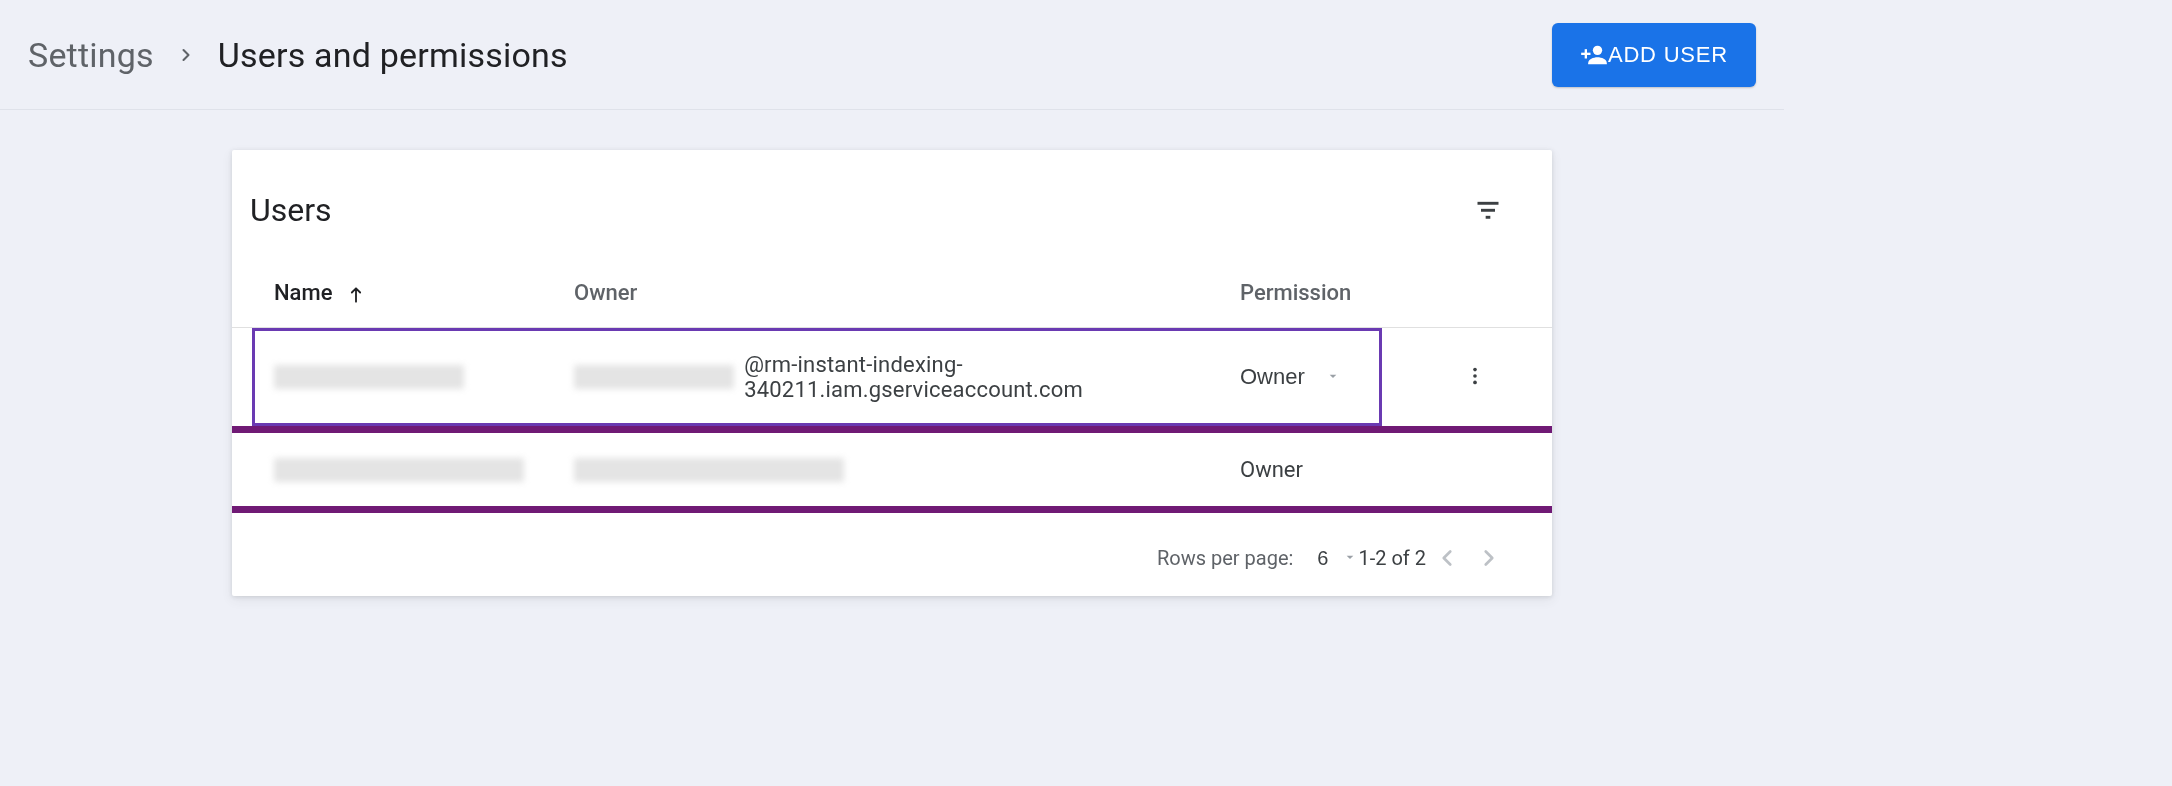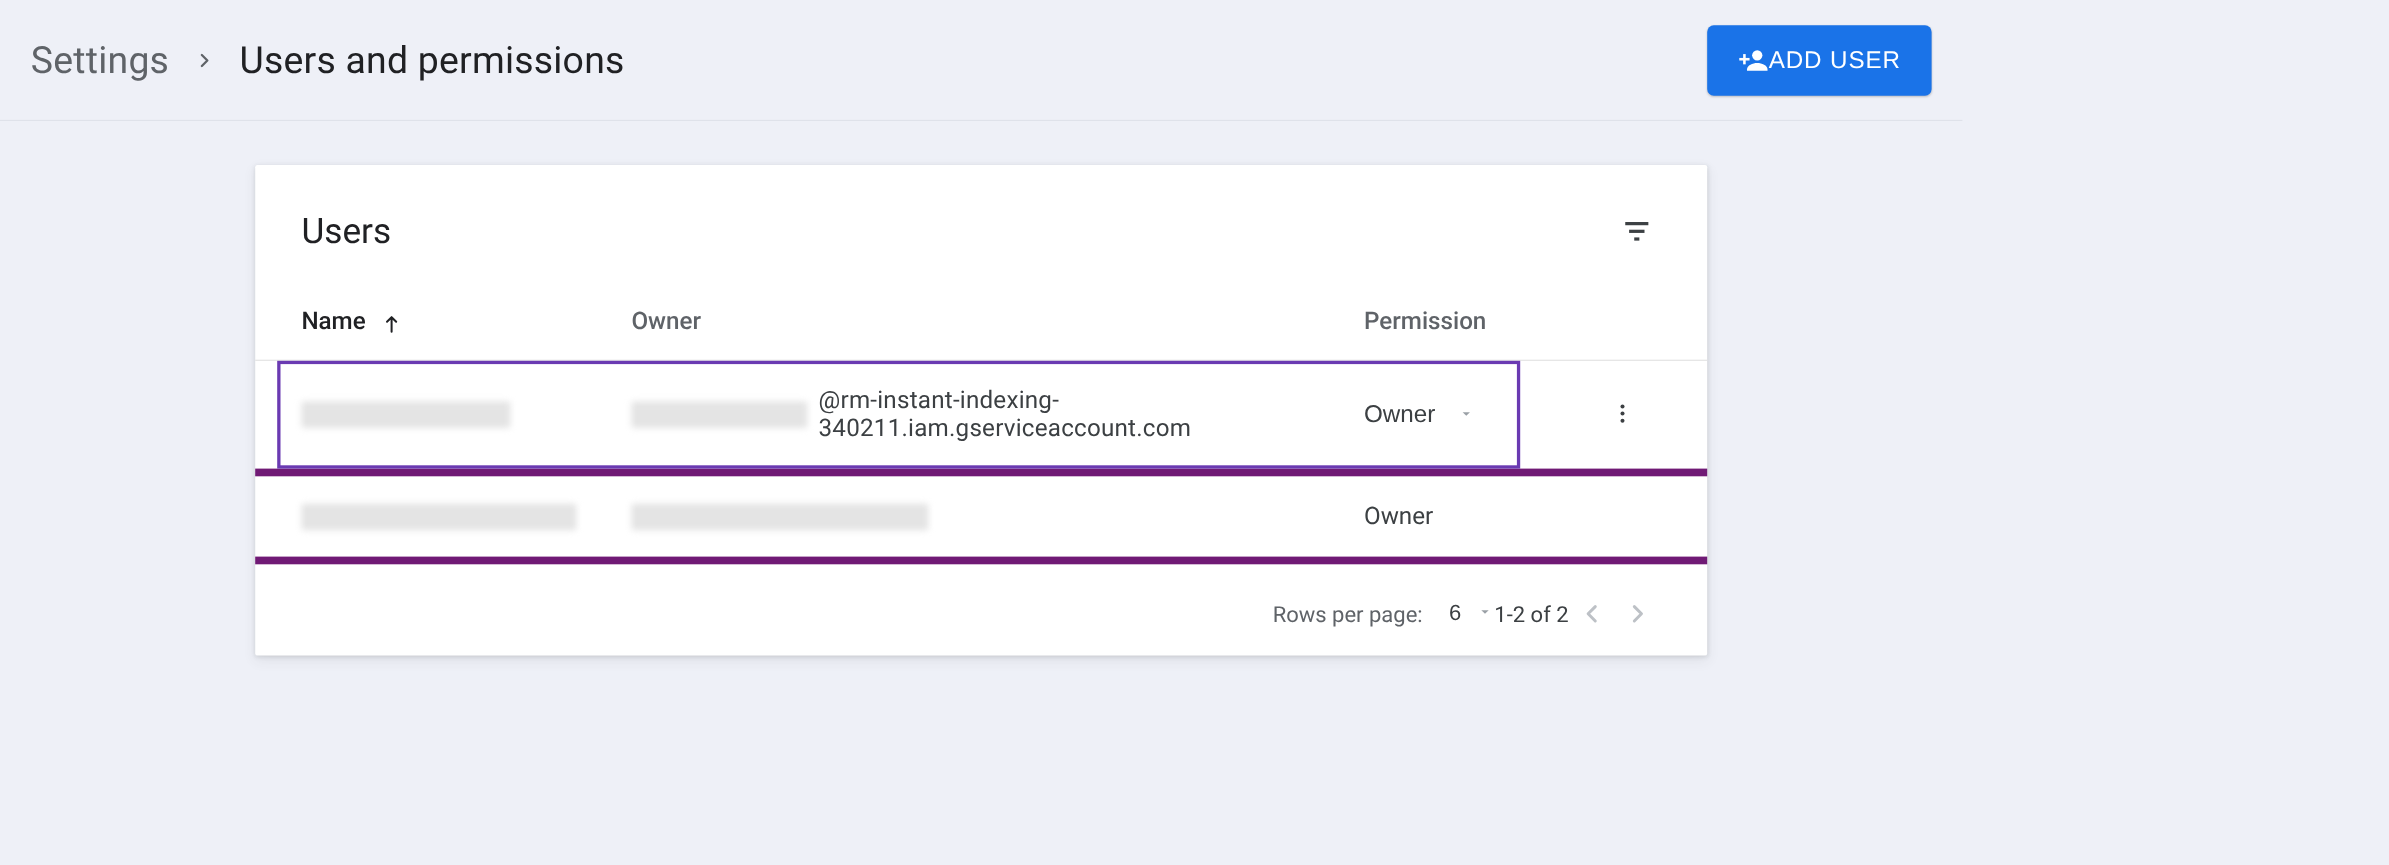--- a/index.html
+++ b/index.html
@@ -63,21 +63,21 @@
     margin: 40px auto 0 auto;
     background: #fff;
     border-radius: 2px;
     box-shadow: 0 1px 4px rgba(60,64,67,0.15), 0 4px 12px rgba(60,64,67,0.08);
     padding-bottom: 0;
   }
   .card-header {
     display: flex;
     align-items: center;
     justify-content: space-between;
-    padding: 38px 42px 0 42px;
+    padding: 38px 42px 0 18px;
     text-align: center;
   }
   .card-title {
     font-size: 32px;
     color: #202124;
     font-weight: 400;
   }
   .filter-btn {
     background: none;
     border: none;

